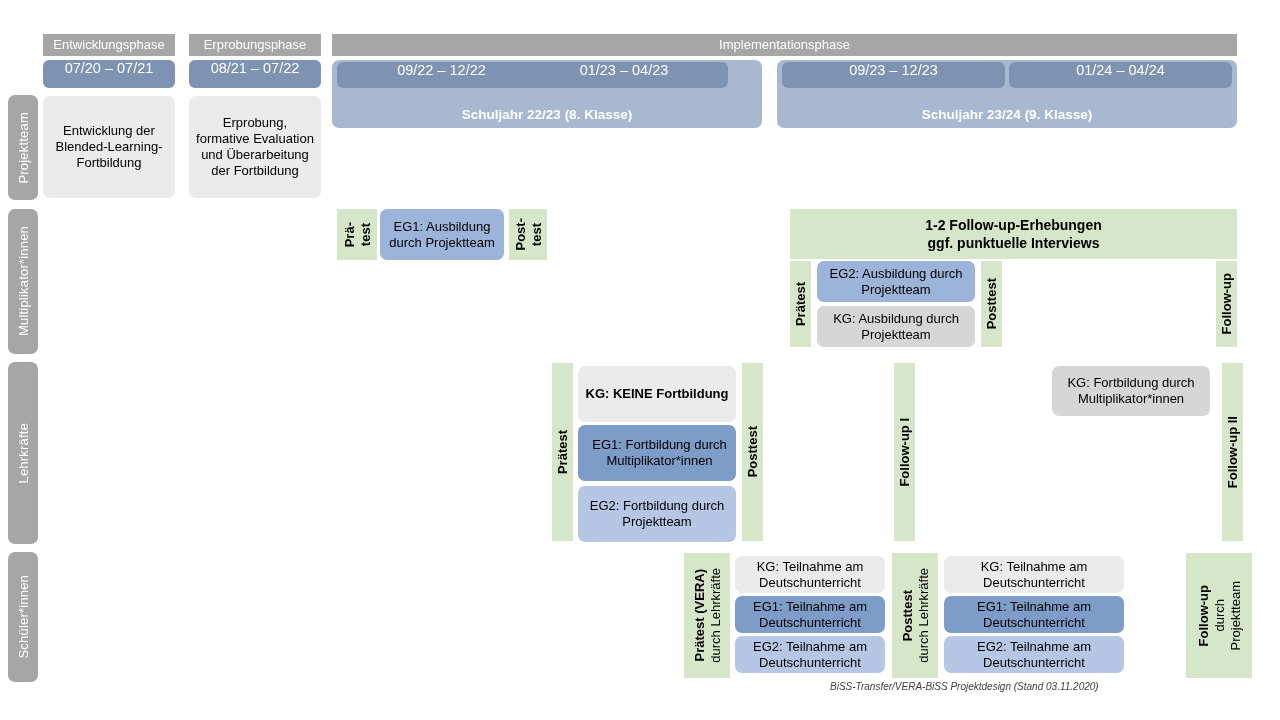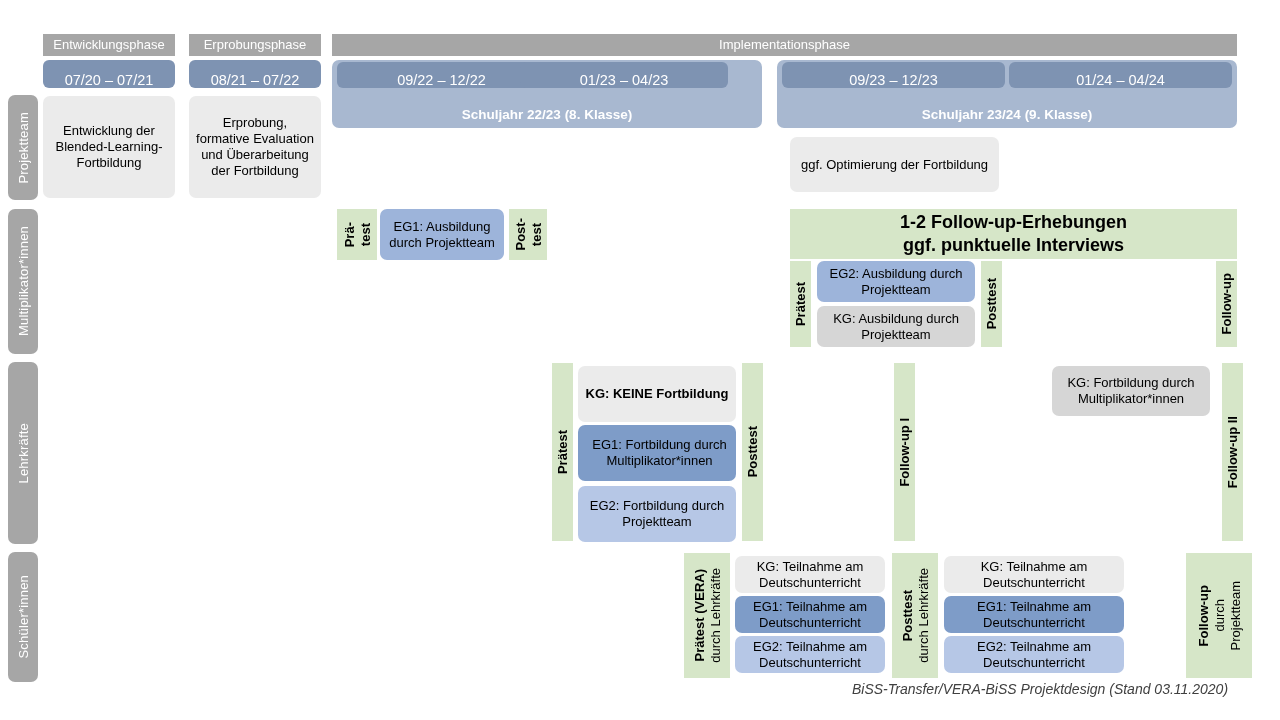--- a/index.html
+++ b/index.html
@@ -14,21 +14,21 @@
   
   .phase-head{
     background:#a6a6a6;color:#ffffff;
     font-size:13px;line-height:1.1;
     display:flex;align-items:center;justify-content:center;
     text-align:center;
   }
   
   .date-bar{
     background:#7e93b2;color:#ffffff;border-radius:6px;
-    font-size:14.5px;display:flex;align-items:flex-end;justify-content:center;
+    font-size:14.5px;display:flex;align-items:flex-start;justify-content:center;
     text-align:center;
   }
   
   .schoolyear{
     background:#a8b8d0;color:#ffffff;border-radius:7px;
     font-size:13.5px;font-weight:bold;
     display:flex;align-items:flex-end;justify-content:center;
     text-align:center;padding-bottom:6px;
   }
   
@@ -56,29 +56,29 @@
   
   .green{
     background:#d6e6c8;color:#000000;
     display:flex;align-items:center;justify-content:center;
   }
   .green .vert{
     writing-mode:vertical-rl;transform:rotate(180deg);
     white-space:nowrap;font-weight:bold;font-size:13px;text-align:center;
   }
   .green.band{
-    font-weight:bold;font-size:18px;line-height:1.3;text-align:center;
+    font-weight:bold;font-size:14px;line-height:1.3;text-align:center;
     flex-direction:column;
   }
   .green .vert.reg{font-weight:normal;}
   .green .stack{display:flex;flex-direction:row;height:100%;align-items:center;justify-content:center;gap:1px;}
 
   
   .footer{
-    font-style:italic;font-size:14px;color:#404040;text-align:center;
+    font-style:italic;font-size:10px;color:#404040;text-align:left;
     white-space:nowrap;
   }
 </style>
 </head>
 <body>
 
 <div id="stage">
 
   <div class="abs phase-head" style="left:43px;top:34px;width:132px;height:22px;text-align:center;">
     <span>Entwicklungsphase</span>
@@ -128,23 +128,20 @@
   <div class="abs role" style="left:8px;top:552px;width:30px;height:130px;">
     <span>Schüler*innen</span>
   </div>
 
   <div class="abs box box-grey" style="left:43px;top:96px;width:132px;height:102px;">
     <span>Entwicklung der Blended-Learning-Fortbildung</span>
   </div>
   <div class="abs box box-grey" style="left:189px;top:96px;width:132px;height:102px;">
     <span>Erprobung, formative Evaluation und Überarbeitung der Fortbildung</span>
   </div>
-  <div class="abs box box-grey" style="left:790px;top:137px;width:209px;height:55px;">
-    <span>ggf. Optimierung der Fortbildung</span>
-  </div>
 
   <div class="abs green" style="left:337px;top:209px;width:40px;height:51px;">
     <div class="stack">
       <span class="vert">Prä-</span>
       <span class="vert">test</span>
     </div>
   </div>
   <div class="abs box box-blue-mid" style="left:380px;top:209px;width:124px;height:51px;">
     <span>EG1: Ausbildung durch Projektteam</span>
   </div>

